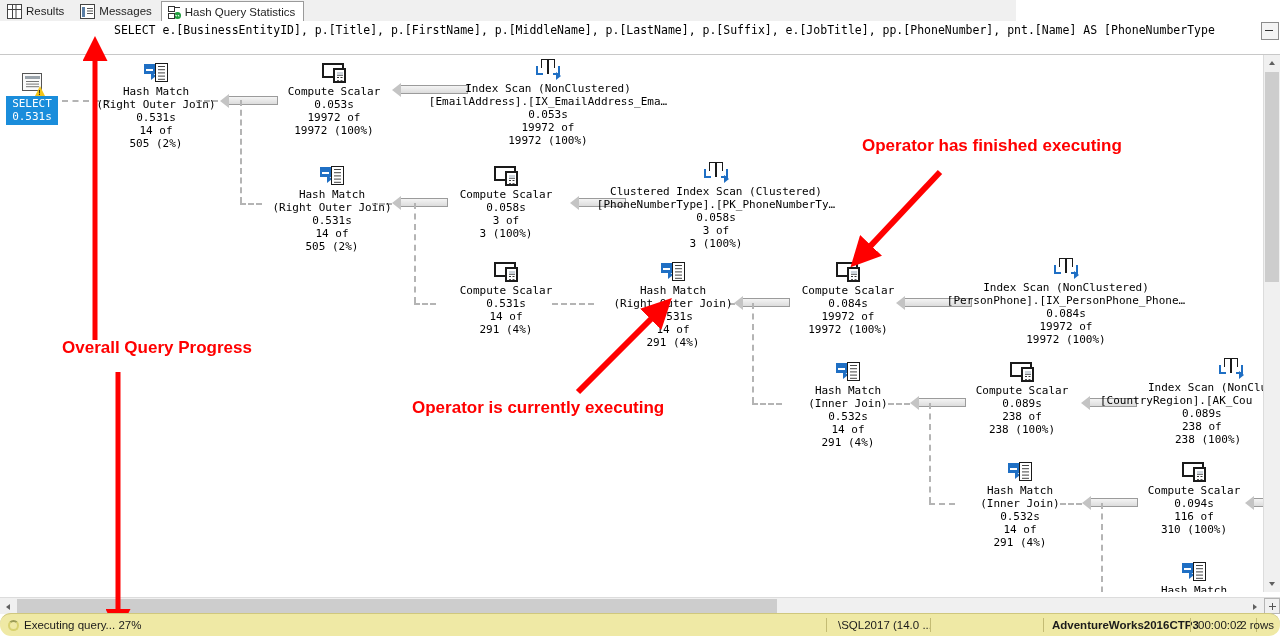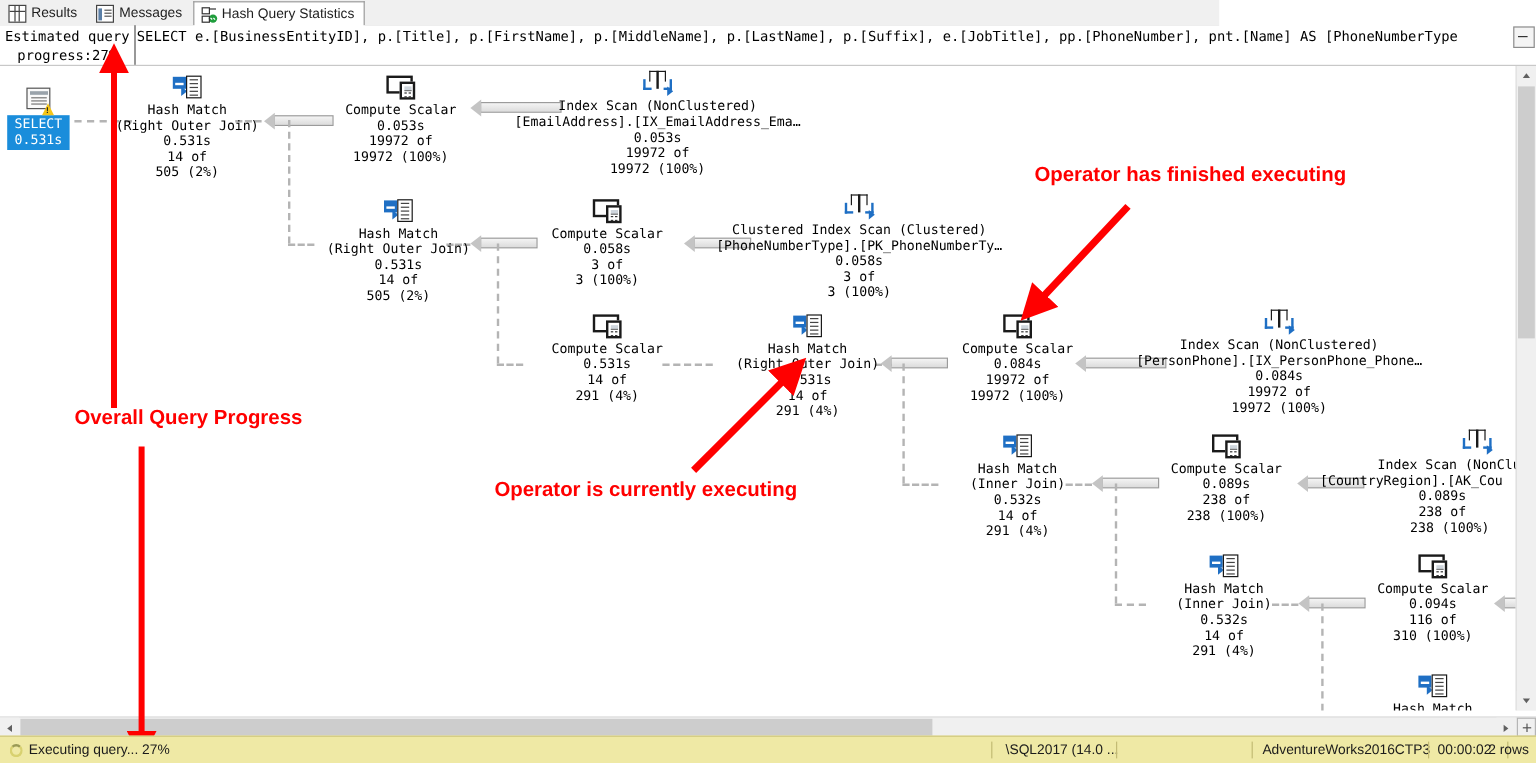--- a/index.html
+++ b/index.html
@@ -175,21 +175,21 @@
   #hscroll .thumb{position:absolute;top:1px;left:17px;width:760px;height:14px;background:#cdcdcd;}
   #hscroll .corner{position:absolute;right:0;top:0;width:16px;height:16px;background:#f0f0f0;
      border:1px solid #b5b5b5;box-sizing:border-box;}
   #hscroll .corner:before{content:"";position:absolute;left:7px;top:4px;width:1px;height:7px;background:#555;}
   #hscroll .corner:after{content:"";position:absolute;left:4px;top:7px;width:7px;height:1px;background:#555;}
 
   
   #statusbar{
     position:absolute;left:0;bottom:0;width:1280px;height:22px;
     background:#efe9a5;border-top:1px solid #cfc77e;
-    font-size:11.5px;color:#1b1b1b;
+    font-size:11.5px;color:#1b1b1b;border-radius:11px;
   }
   #statusbar .seg{position:absolute;top:0;height:22px;display:flex;align-items:center;white-space:nowrap;}
   .spinner{width:11px;height:11px;border:2px solid #d8d170;border-top-color:#9a9a55;
      border-radius:50%;margin-right:5px;box-sizing:border-box;}
   .vsep{position:absolute;top:4px;width:1px;height:14px;background:#c3bb74;}
 </style>
 </head>
 <body>
 
 <div id="tabstrip">
@@ -205,24 +205,20 @@
     <span class="tabicon ico-lqs">
       <span class="lqs-bar"></span>
         <span class="lqs-bar2"></span>
         <span class="lqs-dot"></span>
     </span>
     <span>Hash Query Statistics</span>
   </div>
 </div>
 
 <div id="qheader">
-  <div id="estbox">
-    <div>Estimated query</div>
-    <div>progress:27%</div>
-  </div>
   <div id="qtextwrap">
     <div>SELECT e.[BusinessEntityID], p.[Title], p.[FirstName], p.[MiddleName], p.[LastName], p.[Suffix], e.[JobTitle], pp.[PhoneNumber], pnt.[Name] AS [PhoneNumberType</div>
   </div>
   <div id="qh-btn"></div>
 </div>
 
 <div id="canvas">
 
   <div id="selnode">
     <div class="ic-select">
@@ -514,21 +510,21 @@
   <div class="seg" style="left:8px;">
     <span class="spinner"></span>
     <span>Executing query... 27%</span>
   </div>
   <div class="vsep" style="left:826px;"></div>
   <div class="seg" style="left:838px;">
     <span>\SQL2017 (14.0 ...</span>
   </div>
   <div class="vsep" style="left:930px;"></div>
   <div class="vsep" style="left:1043px;"></div>
-  <div class="seg" style="left:1052px;">
+  <div class="seg" style="left:1052px;font-weight:bold;">
     <span>AdventureWorks2016CTP3</span>
   </div>
   <div class="vsep" style="left:1190px;"></div>
   <div class="seg" style="left:1198px;">
     <span>00:00:02</span>
   </div>
   <div class="vsep" style="left:1256px;"></div>
 
   <div class="seg" style="right:6px;">
     <span>2 rows</span>

